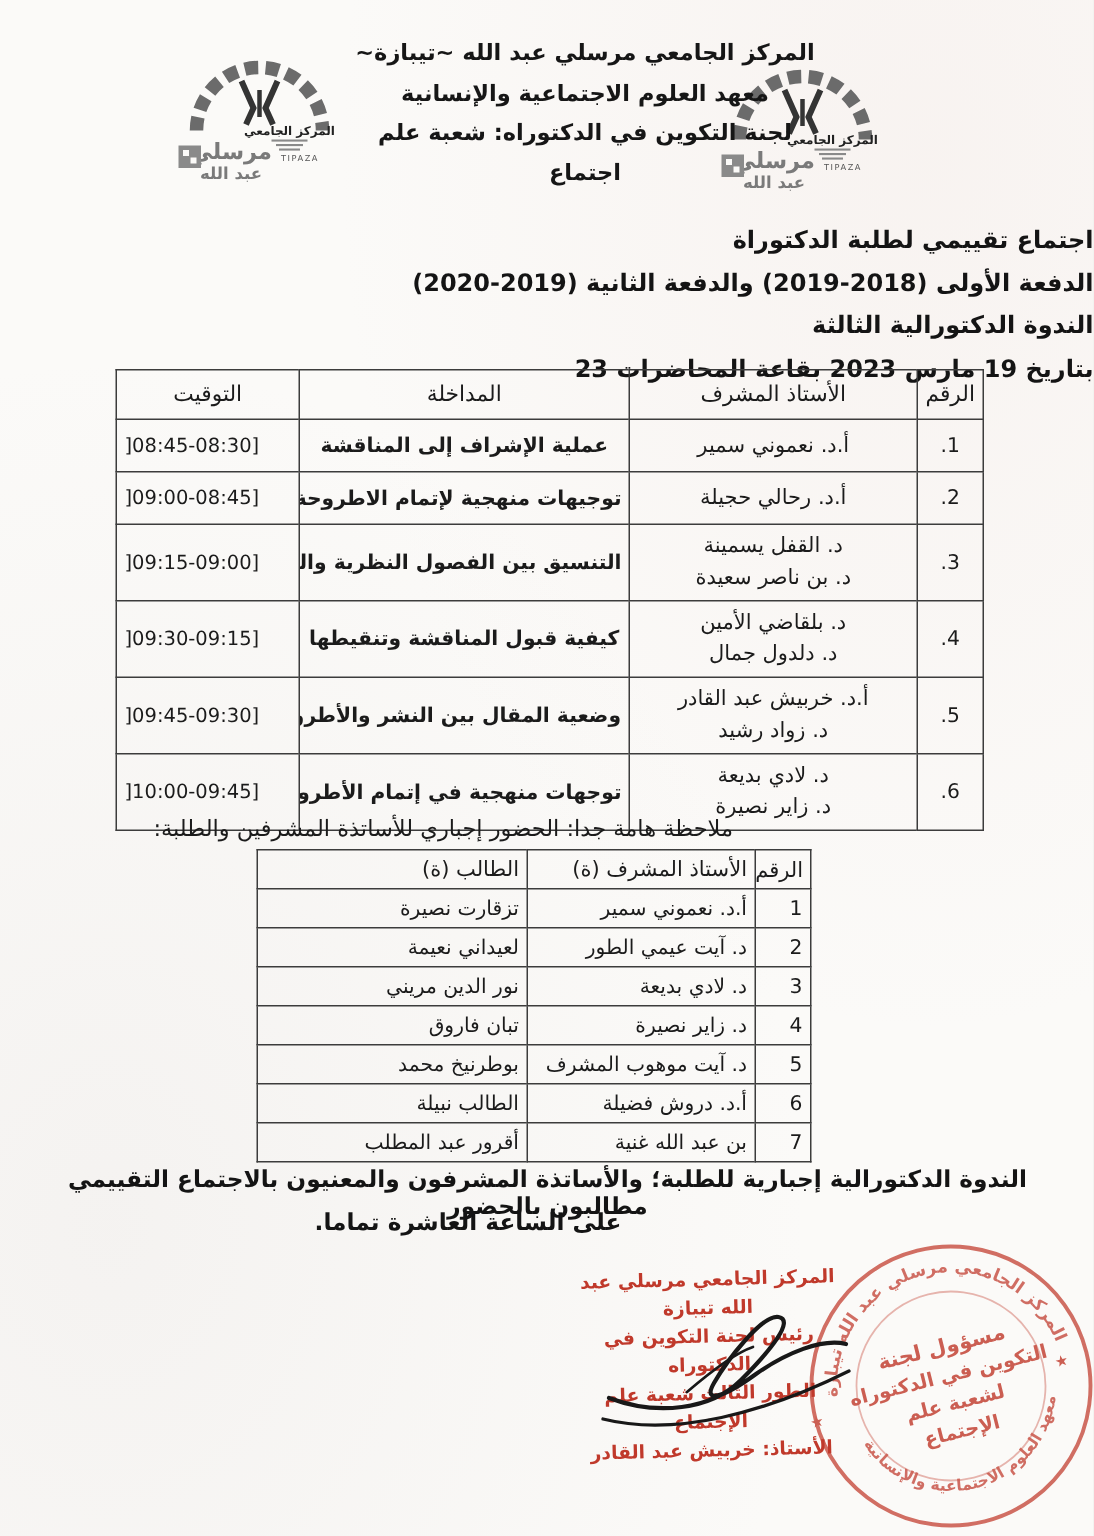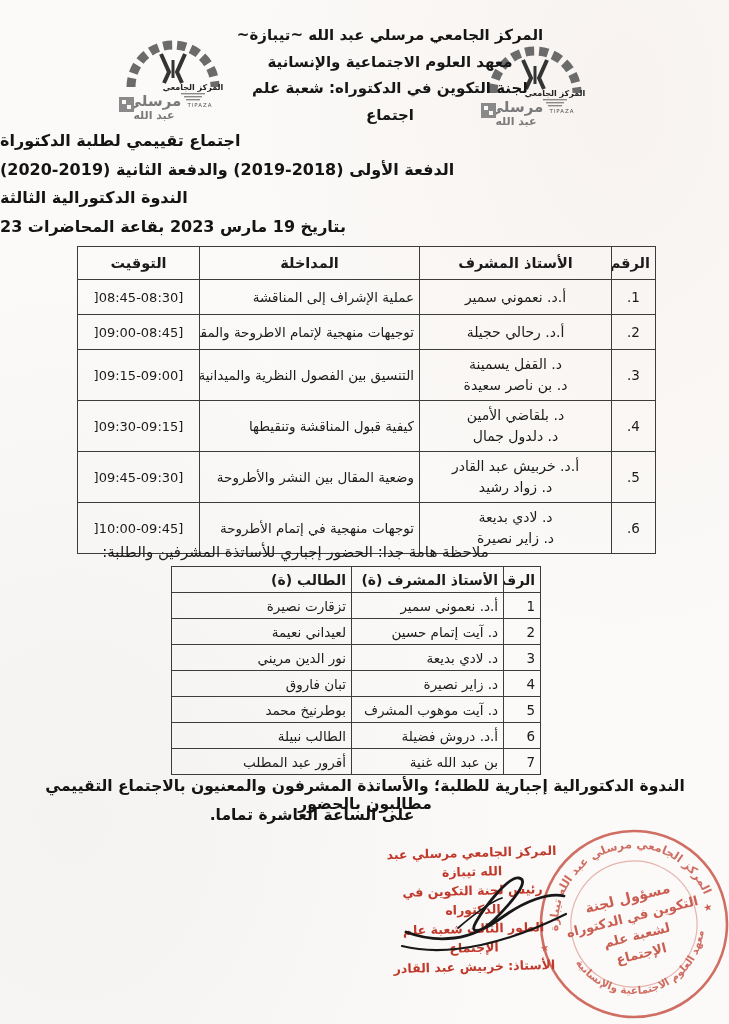--- a/index.html
+++ b/index.html
@@ -15,32 +15,32 @@
   .abs{position:absolute;}
   .rtl{direction:rtl;unicode-bidi:isolate;}
   .ltr{direction:ltr;unicode-bidi:isolate;display:inline-block;}
   
   .org-lines{left:205px;top:22px;width:320px;text-align:center;font-weight:bold;
     font-size:15px;line-height:26.5px;color:#161616;margin-left:25px;}
   .logo{width:118px;height:96px;}
   .logo-left{left:114px;top:27px;}
   .logo-right{left:476px;top:33px;}
   
-  .titles{left:0;top:127px;width:729px;text-align:left;font-weight:bold;
+  .titles{left:0;top:146px;width:729px;text-align:right;font-weight:bold;
     font-size:16px;line-height:28.5px;color:#141414;}
   
   table{border-collapse:collapse;table-layout:fixed;background:transparent;}
   td,th{border:1px solid #3c3c3c;padding:4px 5px;vertical-align:middle;
     font-size:14px;color:#1b1b1b;overflow:hidden;}
-  th{font-weight:bold;font-size:14.5px;height:24px;}
+  th{font-weight:normal;font-size:14.5px;height:24px;}
   .schedule{left:77px;top:246px;width:578px;}
   .schedule .c-num{text-align:center;font-size:13.5px;}
   .schedule .c-sup{text-align:center;line-height:21px;white-space:pre-line;}
-  .schedule .c-talk{font-weight:normal;font-size:13.5px;white-space:nowrap;}
-  .schedule .c-time{text-align:center;font-size:13px;}
+  .schedule .c-talk{text-align:center;font-weight:bold;font-size:13.5px;white-space:nowrap;}
+  .schedule .c-time{text-align:left;font-size:13px;}
   .schedule td{height:26px;}
   .note-line{left:0;top:543px;width:591px;text-align:center;font-size:15px;color:#1b1b1b;}
   .attendance{left:171px;top:566px;width:369px;}
   .attendance td,.attendance th{padding:2px 5px;font-size:13.5px;height:21px;text-align:right;}
   .attendance th{font-size:14px;}
   
   .footer-1{left:34px;top:777px;width:662px;text-align:center;font-weight:bold;
     font-size:15.5px;color:#141414;}
   .footer-2{left:162px;top:806px;width:300px;text-align:center;font-weight:bold;
     font-size:15.5px;color:#141414;}
@@ -195,21 +195,21 @@
     <tbody>
 
         <tr>
           <td>1</td>
           <td>أ.د. نعموني سمير</td>
           <td>تزقارت نصيرة</td>
         </tr>
 
         <tr>
           <td>2</td>
-          <td>د. آيت إتمام حسين</td>
+          <td>د. آيت عيمي الطور</td>
           <td>لعيداني نعيمة</td>
         </tr>
 
         <tr>
           <td>3</td>
           <td>د. لادي بديعة</td>
           <td>نور الدين مريني</td>
         </tr>
 
         <tr>

